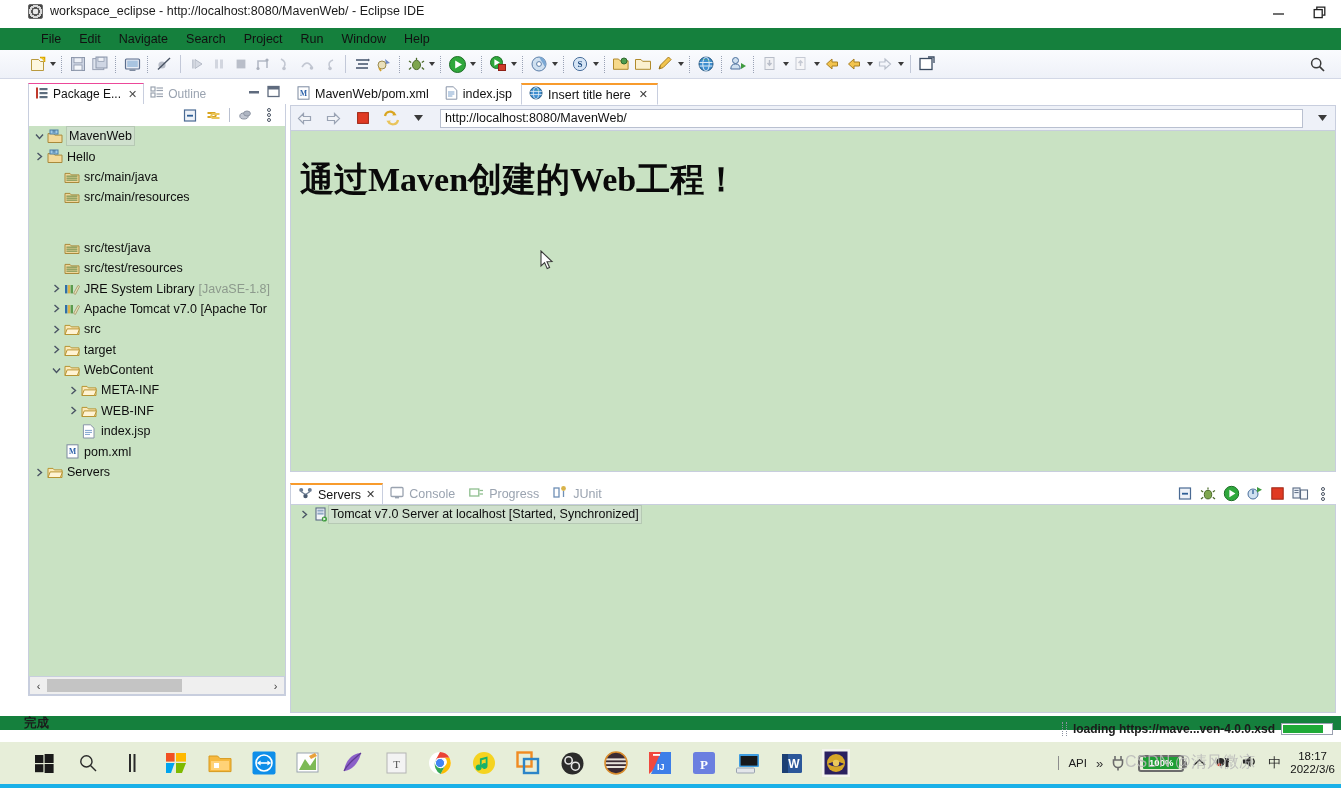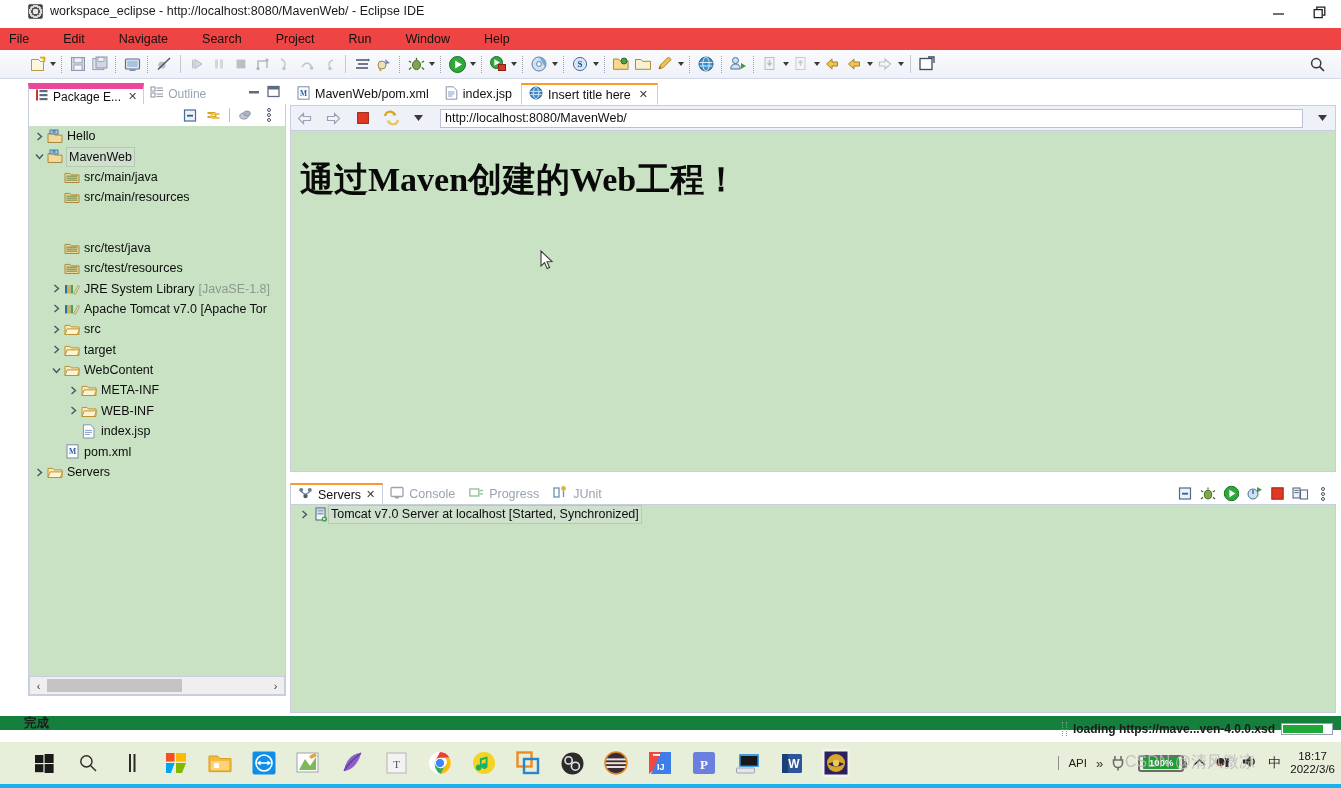--- a/index.html
+++ b/index.html
@@ -16,39 +16,39 @@
   .title-left{position:absolute;left:28px;top:4px;display:flex;gap:7px;}
   .app-icon{width:15px;height:15px;border-radius:2px;background:
      radial-gradient(circle at 50% 50%, #e8e8e8 0 30%, #555 32% 46%, #d8d8d8 48% 70%, #444 72% 100%);
      border:1px solid #6a6a6a;box-sizing:border-box;}
   .title-text{font-size:12.5px;color:#1b1b1b;white-space:nowrap;}
   .wincontrols{position:absolute;right:0;top:0;height:26px;display:flex;}
   .wc{width:42px;height:26px;display:flex;align-items:center;justify-content:center;}
   .wc svg{display:block;}
 
   
-  .menubar{position:absolute;left:0;top:28px;width:1341px;height:22px;background:#ef4444;display:flex;align-items:center;box-sizing:border-box;gap:16px;}
+  .menubar{position:absolute;left:0;top:28px;width:1341px;height:22px;background:#15803d;display:flex;align-items:center;padding-left:32px;box-sizing:border-box;gap:0;}
   .menu-item{font-size:12.5px;color:#111;padding:2px 9px;white-space:nowrap;}
 
   
   .toolbar{position:absolute;left:0;top:50px;width:1341px;height:29px;
      background:linear-gradient(#fafbfe,#eef1f8);border-bottom:1px solid #d3d8e6;
      display:flex;align-items:center;padding-left:26px;box-sizing:border-box;}
   .tb{width:22px;height:23px;display:flex;align-items:center;justify-content:center;position:relative;}
   .tb-sep{width:1px;height:17px;margin:0 4px;border-left:1px dotted #9aa2b5;}
   .tb-bar{width:1px;height:18px;margin:0 5px;background:#c2c8d8;}
   .caret{width:9px;height:23px;display:flex;align-items:center;justify-content:center;}
   .caret i{display:block;width:0;height:0;border-left:3.5px solid transparent;border-right:3.5px solid transparent;border-top:4px solid #3a3a3a;}
   .tb-search{position:absolute;right:14px;top:4px;width:20px;height:20px;display:flex;align-items:center;justify-content:center;}
 
   
   .leftpanel{position:absolute;left:28px;top:82px;width:258px;height:632px;}
   .lp-tabs{height:22px;display:flex;align-items:flex-end;position:relative;}
   .lp-tab{display:flex;align-items:center;gap:4px;height:21px;padding:0 6px;box-sizing:border-box;font-size:12px;}
-  .lp-tab.active{background:#fff;border-top:6px solid #ec4899;border-left:1px solid #c8cede;border-right:1px solid #c8cede;color:#111;font-weight:400;}
+  .lp-tab.active{background:#fff;border-top:1px solid #ec4899;border-left:1px solid #c8cede;border-right:1px solid #c8cede;color:#111;font-weight:400;}
   .lp-tab.inactive{color:#9aa3b0;}
   .lp-close{font-size:11px;color:#4a4a4a;margin-left:3px;}
   .lp-min{position:absolute;right:26px;top:4px;width:12px;height:12px;}
   .lp-max{position:absolute;right:6px;top:3px;width:13px;height:13px;}
   .lp-toolbar{height:22px;background:#fff;display:flex;align-items:center;justify-content:flex-end;gap:4px;padding-right:7px;box-sizing:border-box;border-left:1px solid #c8cede;border-right:1px solid #c8cede;}
   .lp-tb{width:19px;height:18px;display:flex;align-items:center;justify-content:center;}
   .tree{position:relative;height:570px;background:#c9e2c3;border:1px solid #c8cede;border-top:none;box-sizing:border-box;overflow:hidden;}
   .trow{display:flex;align-items:center;height:20.4px;white-space:nowrap;font-size:12.5px;color:#0d0d0d;padding-left:4px;box-sizing:border-box;}
   .trow .arrow{width:13px;height:20px;display:flex;align-items:center;justify-content:center;flex:0 0 13px;}
   .trow .arrow svg{display:block;}
@@ -461,49 +461,49 @@
         <svg width="8" height="16" viewBox="0 0 8 16">
           <circle cx="4" cy="3" r="1.5" fill="none" stroke="#4a5464"></circle>
           <circle cx="4" cy="8" r="1.5" fill="none" stroke="#4a5464"></circle>
           <circle cx="4" cy="13" r="1.5" fill="none" stroke="#4a5464"></circle>
         </svg>
       </div>
     </div>
 
     <div class="tree">
       <div id="tree-rows">
+          <div class="trow sel" style="padding-left: 4px;">
+            <span class="arrow">
+              <svg width="9" height="9" viewBox="0 0 9 9">
+                <polyline points="1,2.5 4.5,6.5 8,2.5" fill="none" stroke="#4a5464" stroke-width="1.4"></polyline>
+              </svg>
+            </span>
+            <span class="ticon">
+              <svg width="16" height="15" viewBox="0 0 16 15">
+                <path d="M1 4.6 h5.4 l1.4 1.5 h7.2 v7.4 h-14z" fill="#f2d99a" stroke="#a98a3c"></path>
+                <rect x="3" y="1" width="8" height="4" fill="#9ec9e8" stroke="#4e7ea6"></rect>
+                <text x="7" y="4.4" font-size="3.6" text-anchor="middle" fill="#19486e" font-family="sans-serif">M</text>
+              </svg>
+            </span>
+            <span class="tlabel">MavenWeb</span>
+          </div>
           <div class="trow" style="padding-left: 4px;">
             <span class="arrow">
               <svg width="9" height="9" viewBox="0 0 9 9">
                 <polyline points="2.5,1 6.5,4.5 2.5,8" fill="none" stroke="#4a5464" stroke-width="1.4"></polyline>
               </svg>
             </span>
             <span class="ticon">
               <svg width="16" height="15" viewBox="0 0 16 15">
                 <path d="M1 4.6 h5.4 l1.4 1.5 h7.2 v7.4 h-14z" fill="#f2d99a" stroke="#a98a3c"></path>
                 <rect x="3" y="1" width="8" height="4" fill="#9ec9e8" stroke="#4e7ea6"></rect>
                 <text x="7" y="4.4" font-size="3.6" text-anchor="middle" fill="#19486e" font-family="sans-serif">M</text>
               </svg>
             </span>
             <span class="tlabel">Hello</span>
-          </div>
-          <div class="trow sel" style="padding-left: 4px;">
-            <span class="arrow">
-              <svg width="9" height="9" viewBox="0 0 9 9">
-                <polyline points="1,2.5 4.5,6.5 8,2.5" fill="none" stroke="#4a5464" stroke-width="1.4"></polyline>
-              </svg>
-            </span>
-            <span class="ticon">
-              <svg width="16" height="15" viewBox="0 0 16 15">
-                <path d="M1 4.6 h5.4 l1.4 1.5 h7.2 v7.4 h-14z" fill="#f2d99a" stroke="#a98a3c"></path>
-                <rect x="3" y="1" width="8" height="4" fill="#9ec9e8" stroke="#4e7ea6"></rect>
-                <text x="7" y="4.4" font-size="3.6" text-anchor="middle" fill="#19486e" font-family="sans-serif">M</text>
-              </svg>
-            </span>
-            <span class="tlabel">MavenWeb</span>
           </div>
           <div class="trow" style="padding-left: 21px;">
             <span class="arrow"></span>
             <span class="ticon">
               <svg width="16" height="14" viewBox="0 0 16 14">
                 <path d="M1 3.4 h5 l1.3 1.5 h7.7 v7.6 h-14z" fill="#efd79a" stroke="#a98a3c"></path>
                 <rect x="2.4" y="5.6" width="11" height="1.1" fill="#6f8f4e"></rect>
                 <rect x="2.4" y="7.6" width="11" height="1.1" fill="#6f8f4e"></rect>
                 <rect x="2.4" y="9.6" width="11" height="1.1" fill="#6f8f4e"></rect>
               </svg>

